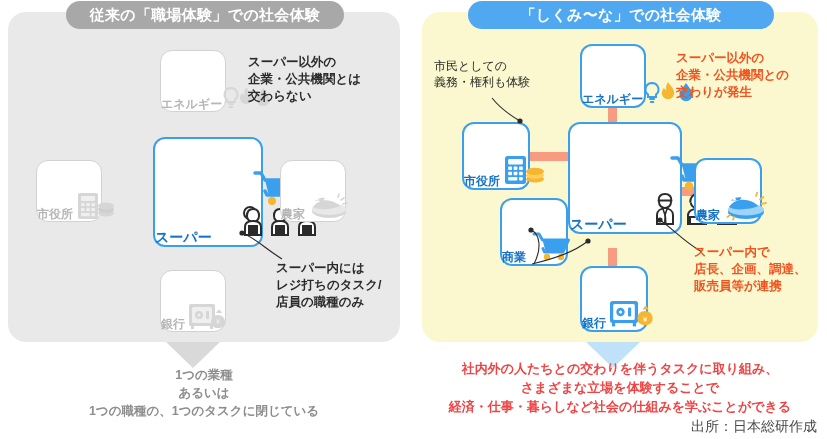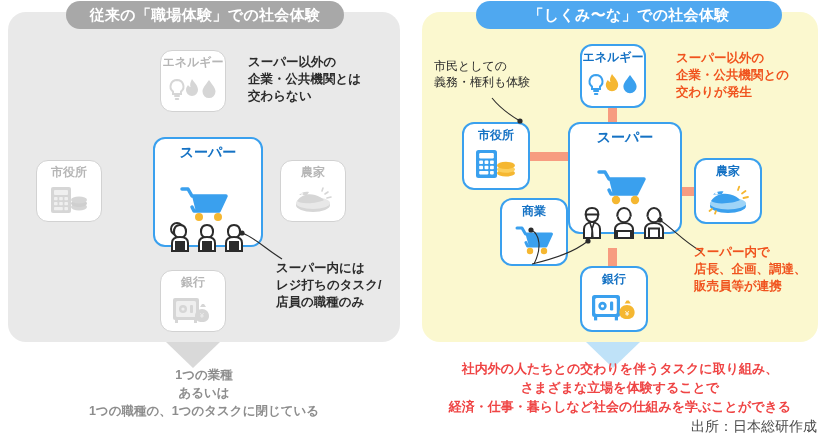--- a/index.html
+++ b/index.html
@@ -18,29 +18,29 @@
 
   
   .pill {
     position: absolute; top: -11px; height: 28px;
     border-radius: 14px; color: #ffffff;
     font-size: 15px; font-weight: bold; letter-spacing: .3px;
     display: flex; align-items: center; justify-content: center;
     white-space: nowrap;
   }
   #pill-left  { left: 58px;  width: 278px; background: #a8a8a8; }
-  #pill-right { left: 54px;  width: 306px; background: #4fa8f0; }
+  #pill-right { left: 46px;  width: 306px; background: #4fa8f0; }
 
   
   .node {
     position: absolute;
     border-radius: 12px;
     background: #ffffff;
-    display: flex; flex-direction: column;
-    align-items: center; justify-content: flex-start;
+    display: flex; flex-direction: row;
+    align-items: flex-end; justify-content: flex-start;
     padding-top: 5px;
   }
   .node .nlabel {
     font-size: 12px; font-weight: bold; line-height: 1.1;
     white-space: nowrap;
   }
   .node .nicon { flex: 1; display: flex; align-items: center; justify-content: center; }
 
   
   .node.dim { border: 1.5px solid #d2d2d2; }

